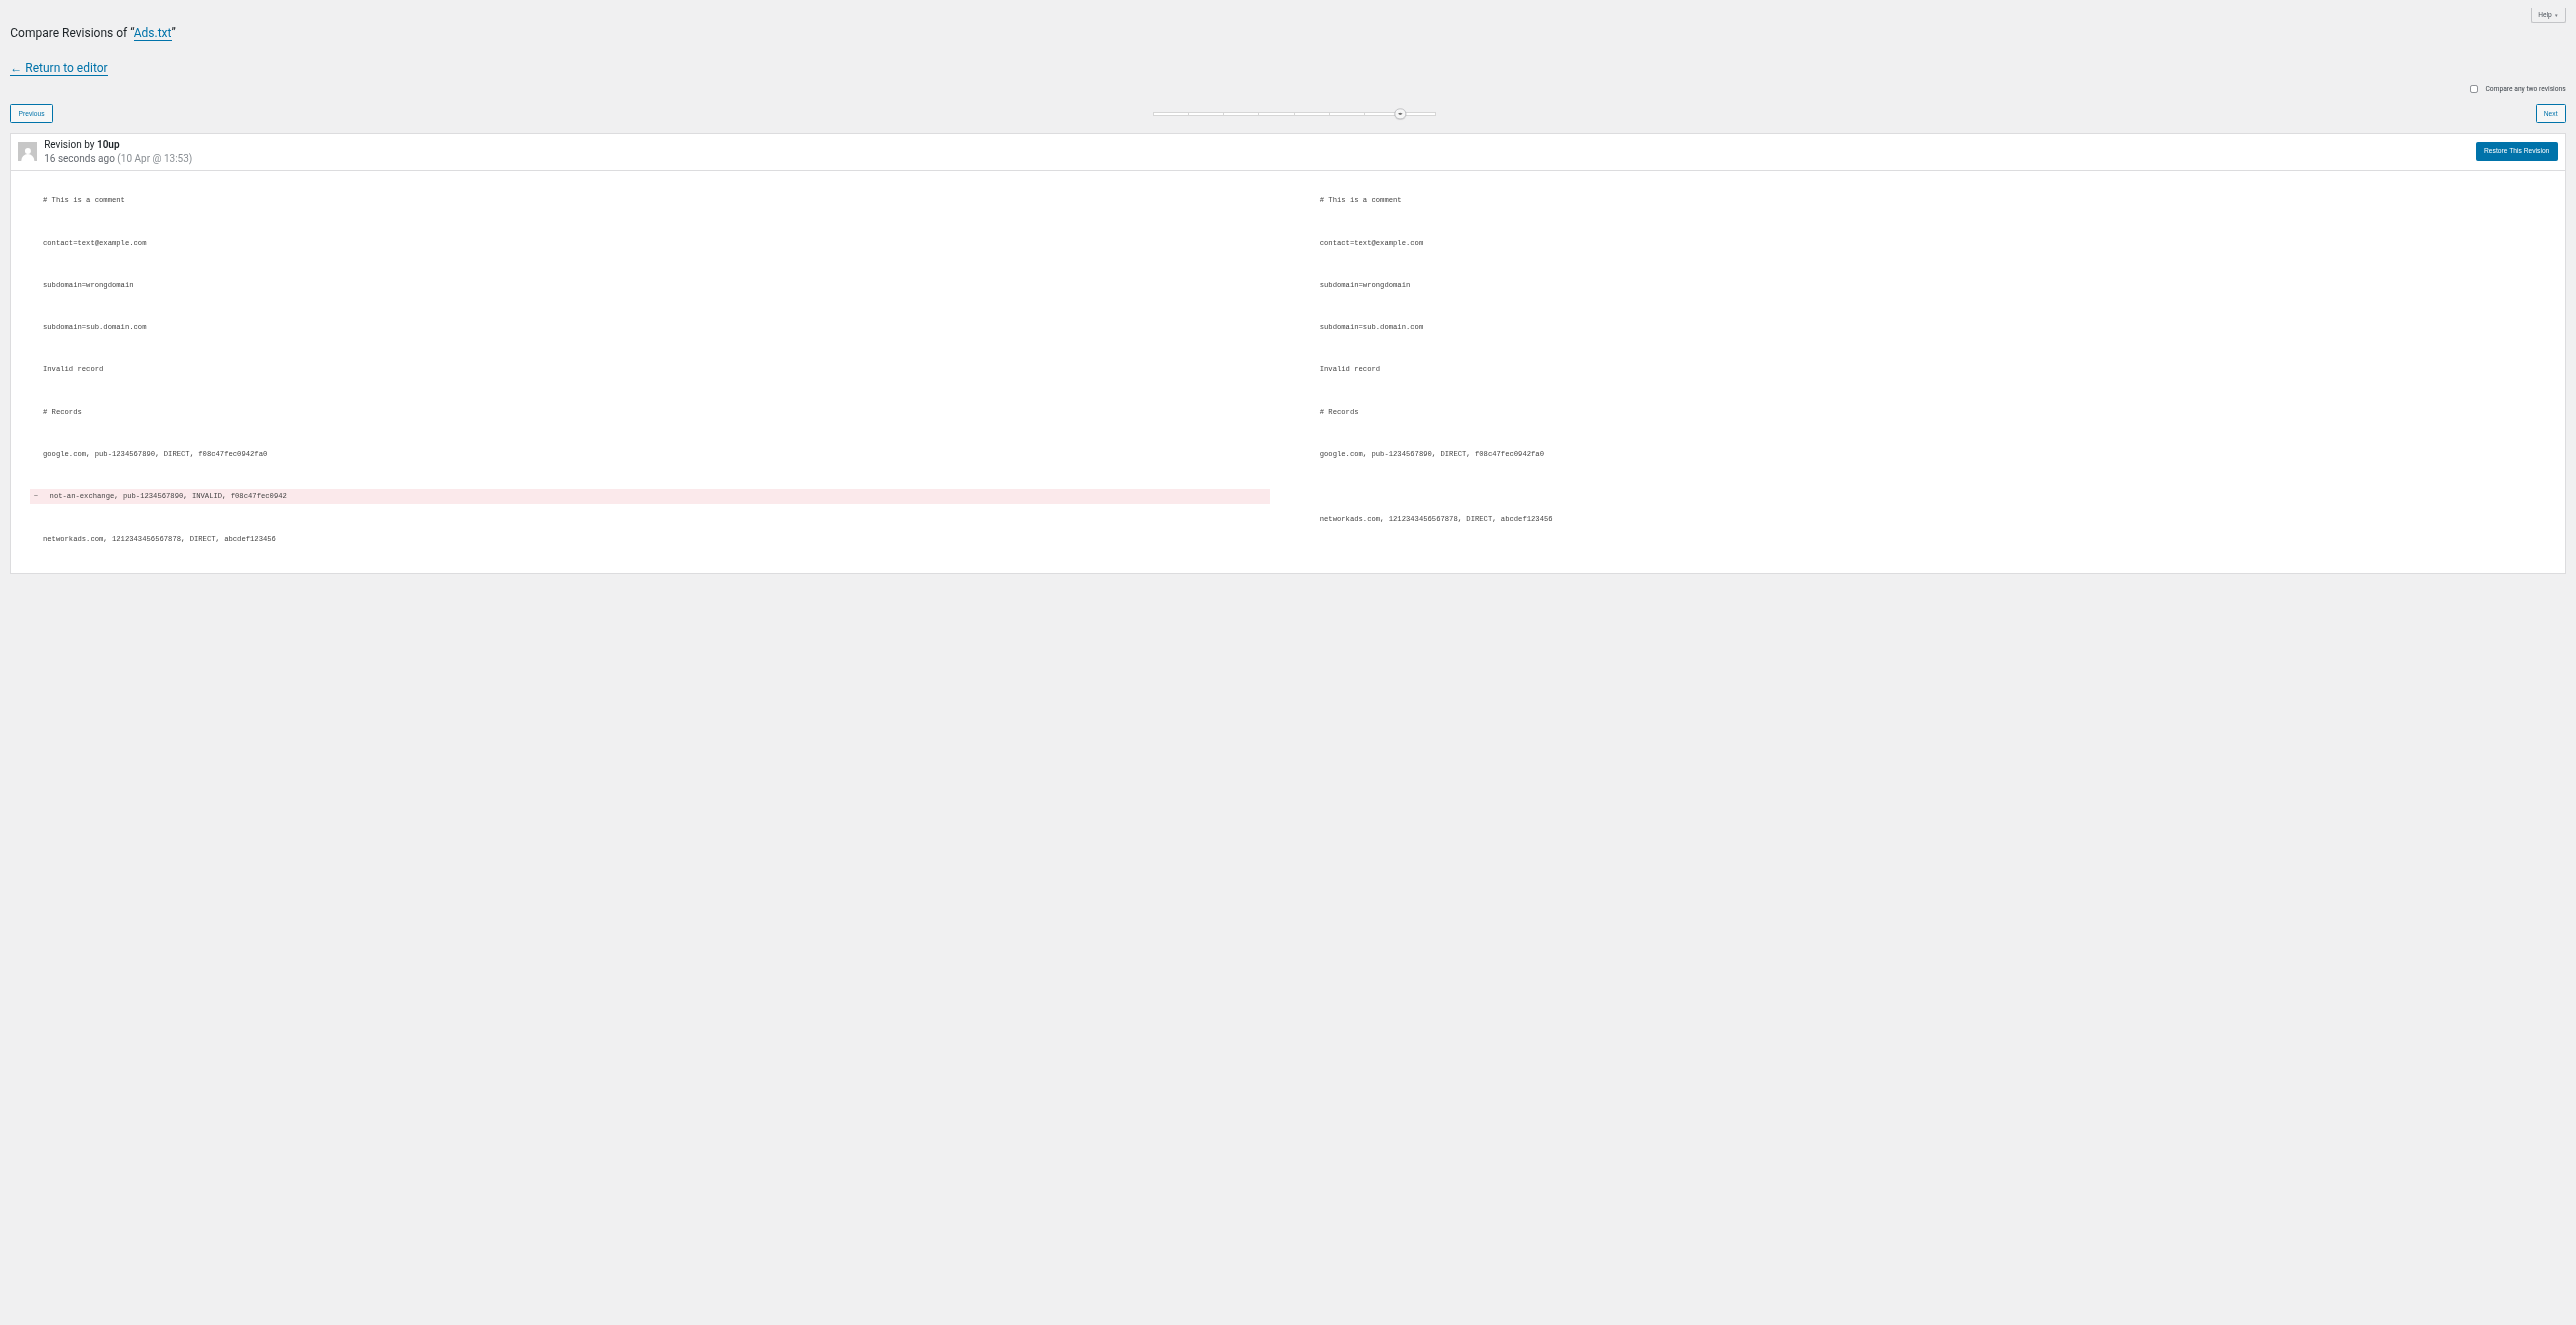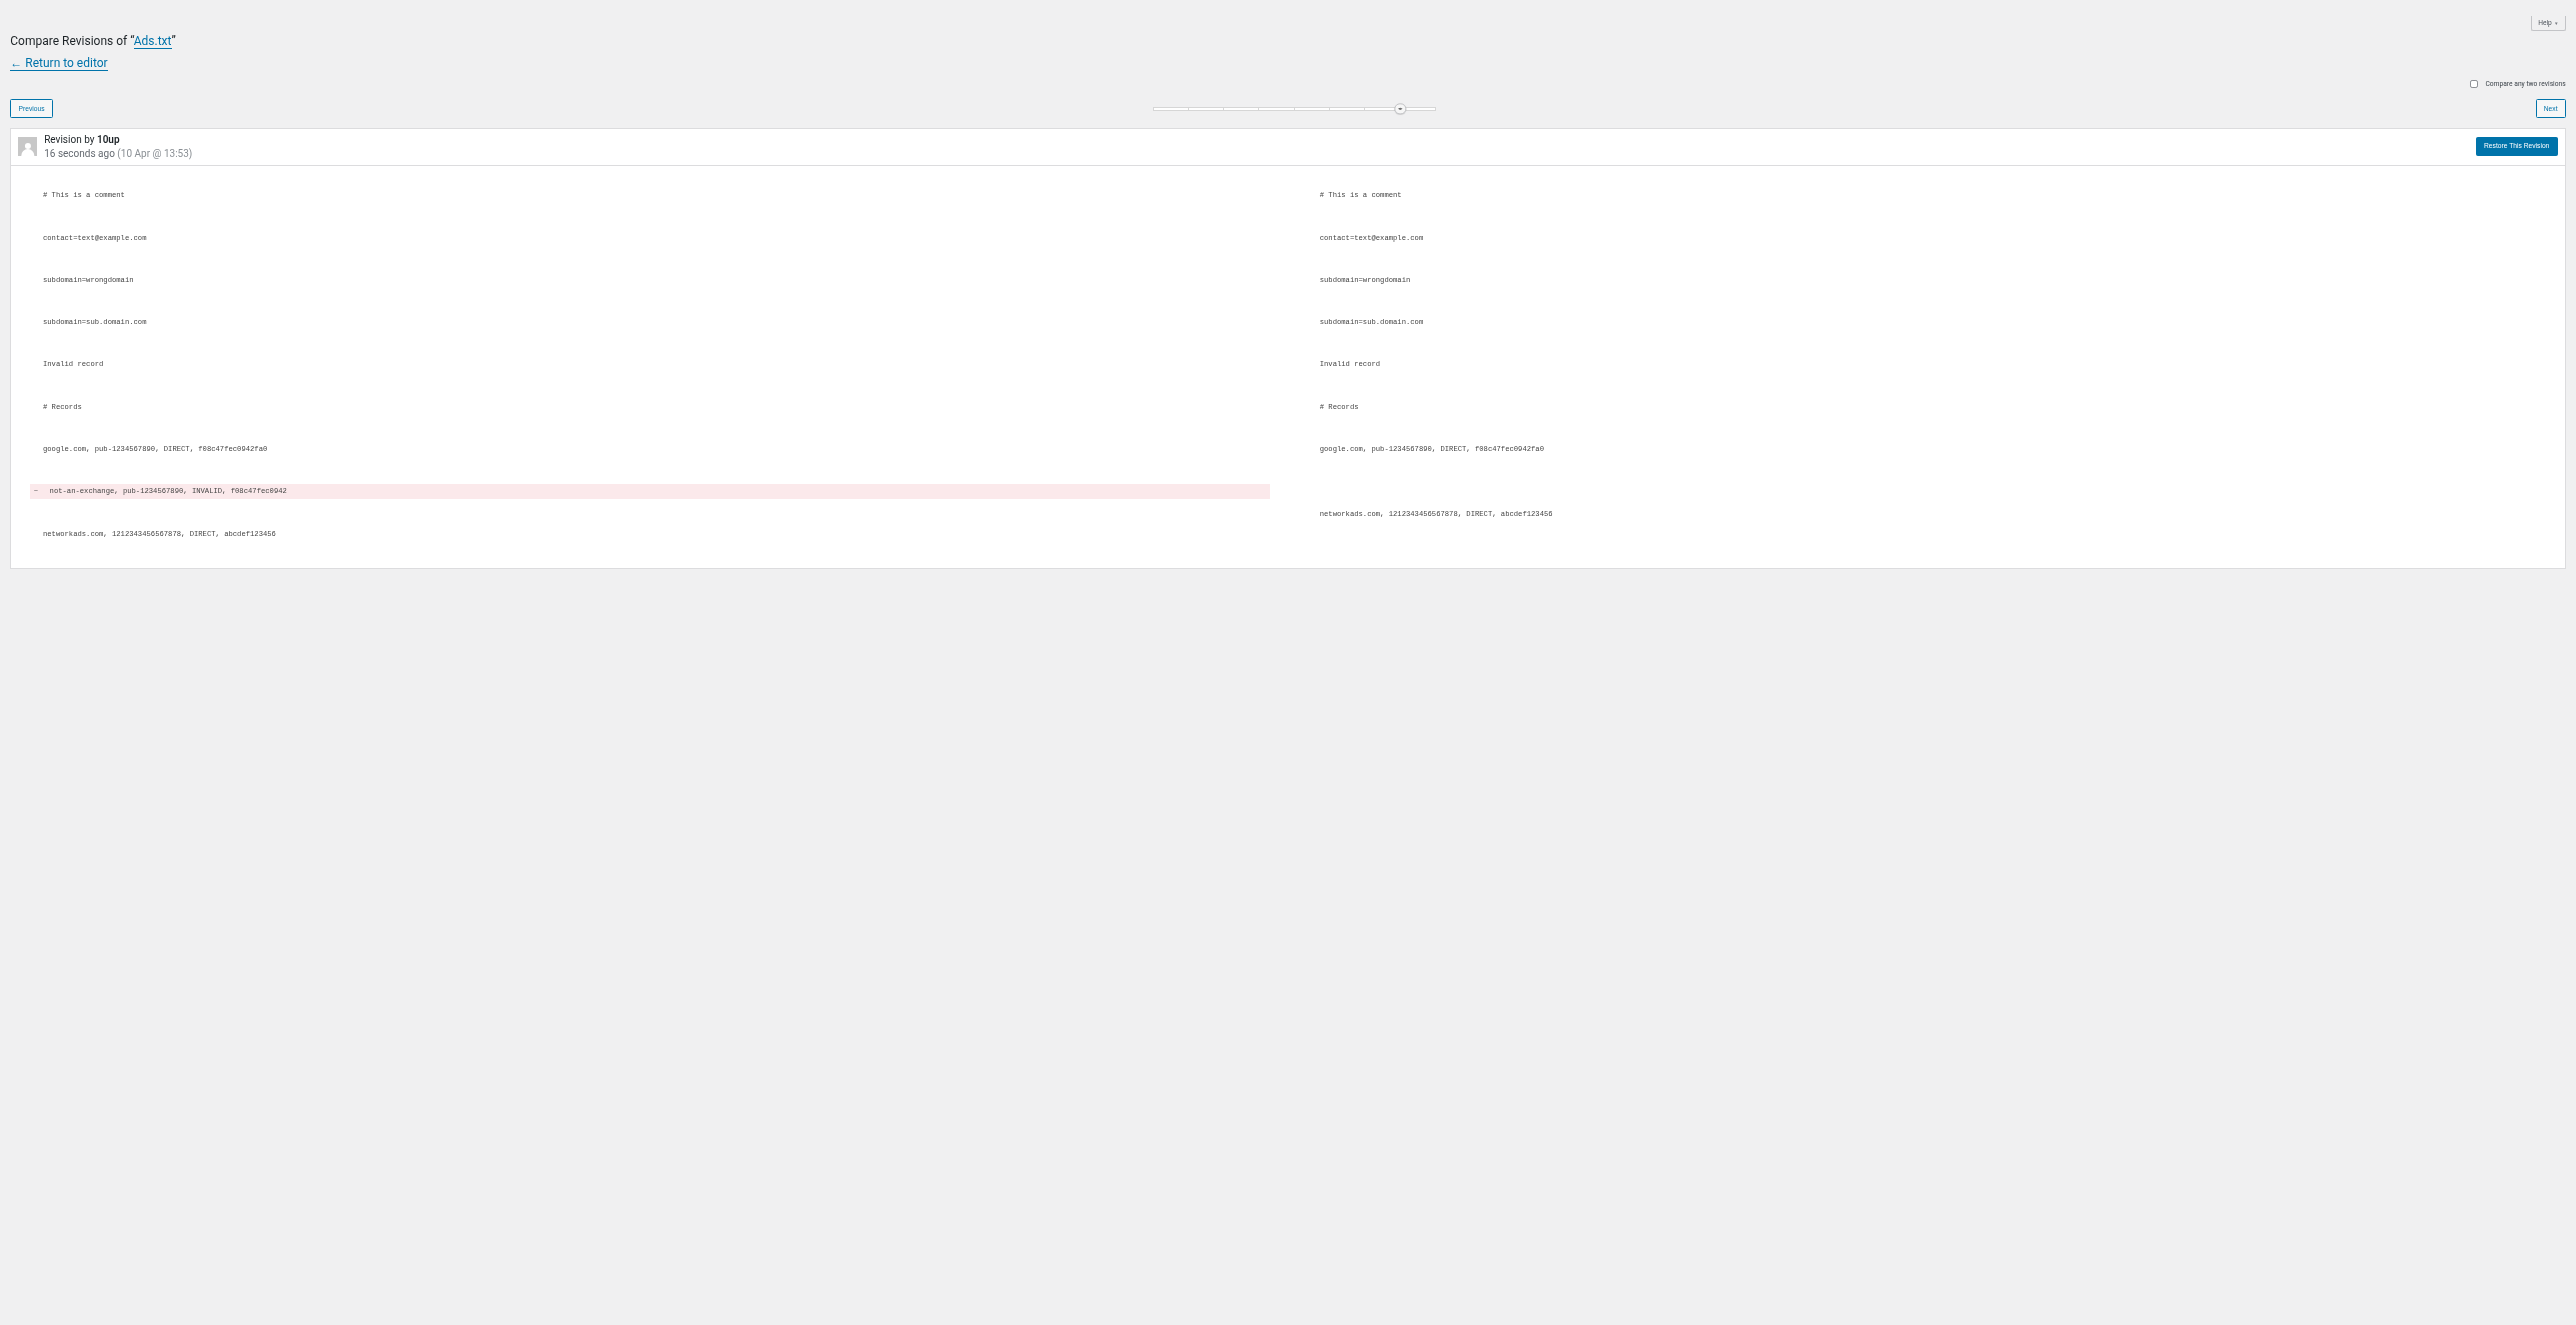--- a/index.html
+++ b/index.html
@@ -6,21 +6,21 @@
   html, body { margin:0; padding:0; }
   body {
     background:#f0f0f1;
     font-family:-apple-system,BlinkMacSystemFont,"Segoe UI",Roboto,sans-serif;
     font-size:6.7px;
     color:#1d2327;
     padding:0 10.3px 20.6px 10.3px;
   }
 
   
-  .help-tab-wrap { display:flex; justify-content:flex-end; padding-top:16px;align-items:center; }
+  .help-tab-wrap { display:flex; justify-content:flex-end; padding-top:8px;align-items:center; }
   .help-tab {
     background:#f0f0f1;
     border:0.5px solid #c3c4c7;
     border-top:none;
     border-top-left-radius:0;
     border-top-right-radius:0;
     border-bottom-left-radius:2.1px;
     border-bottom-right-radius:2.1px;
     padding:3.1px 6.2px;
     font-size:6.7px;
@@ -31,21 +31,21 @@
     gap:2.1px;
   }
   .help-tab .tri { font-size:4.6px; color:#787c82; }
 
   .page-head { margin-top:3.1px; }
 
   h1.title {
     font-size:12px;
     font-weight:400;
     color:#1d2327;
-    margin:0 0 6px 0;
+    margin:0 0 19px 0;
     line-height:1.3;
   }
   h1.title .quoted-link {
     color:#0073aa;
     text-decoration:none;
     border-bottom:0.5px solid #0073aa;
   }
 
   a.return-link {
     color:#0073aa;

